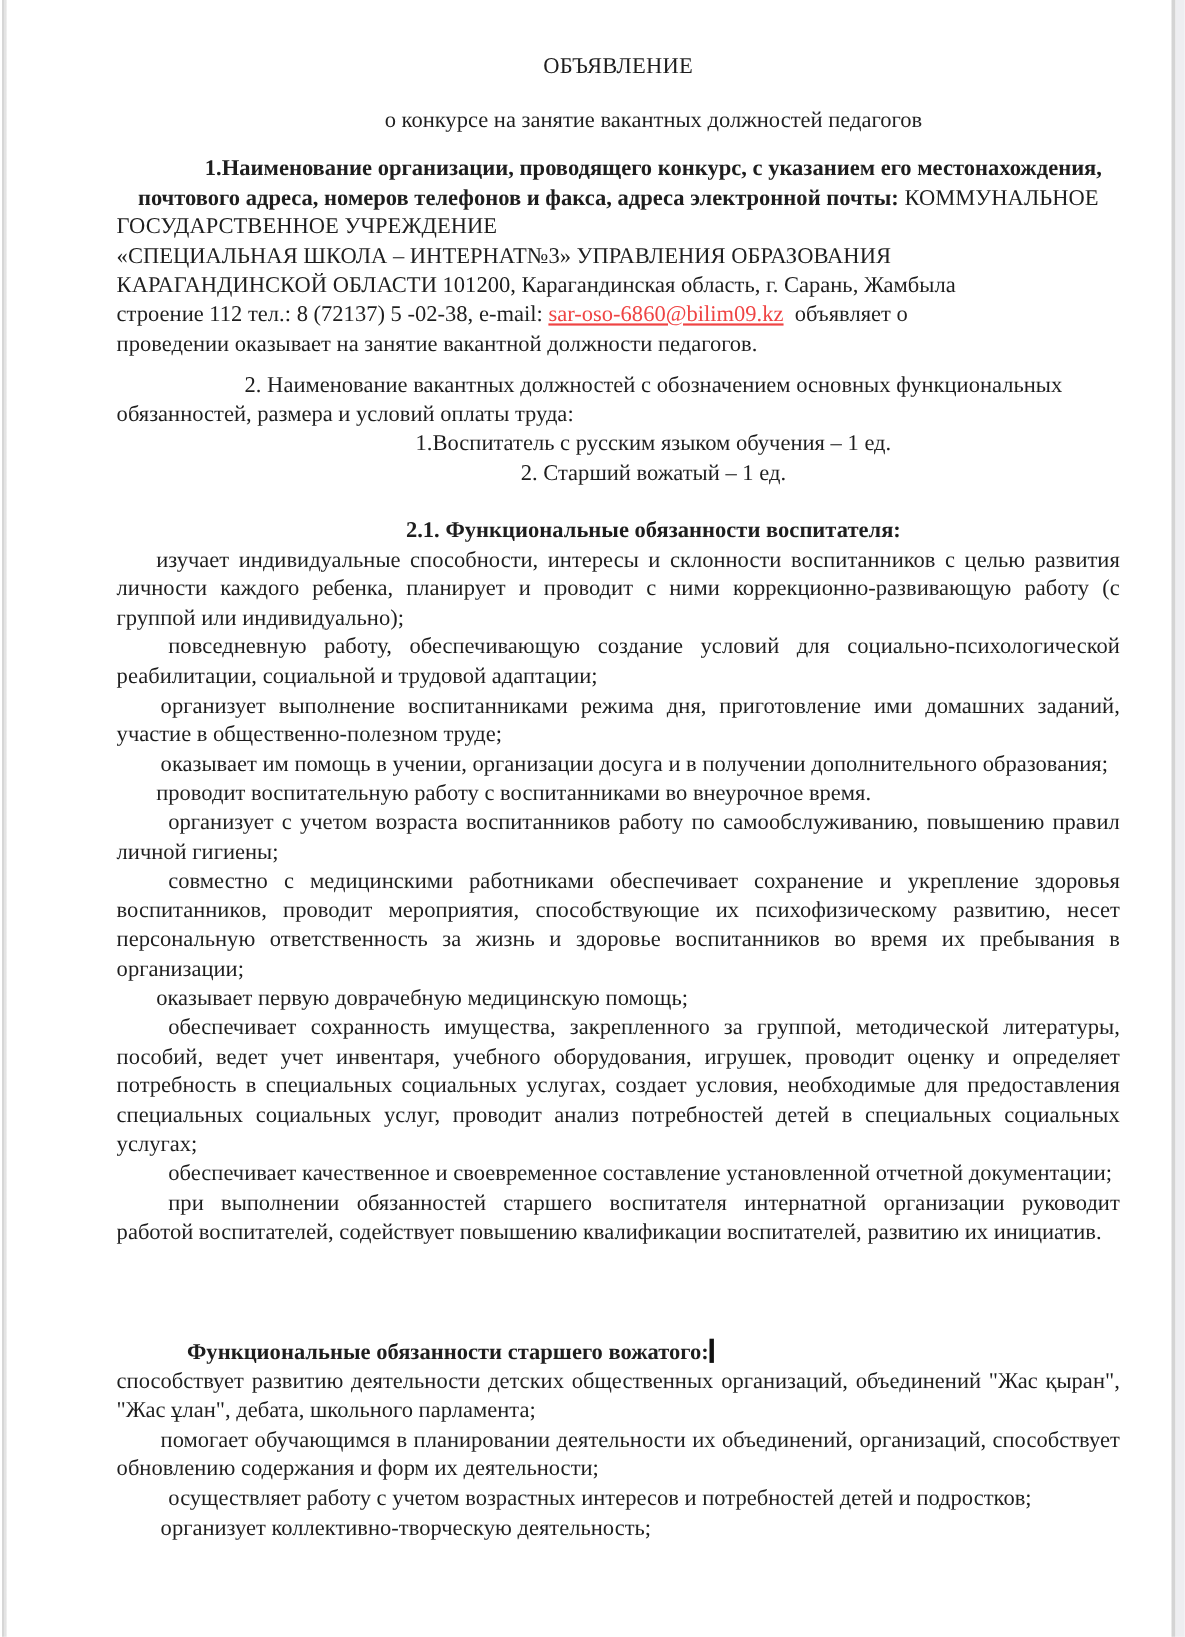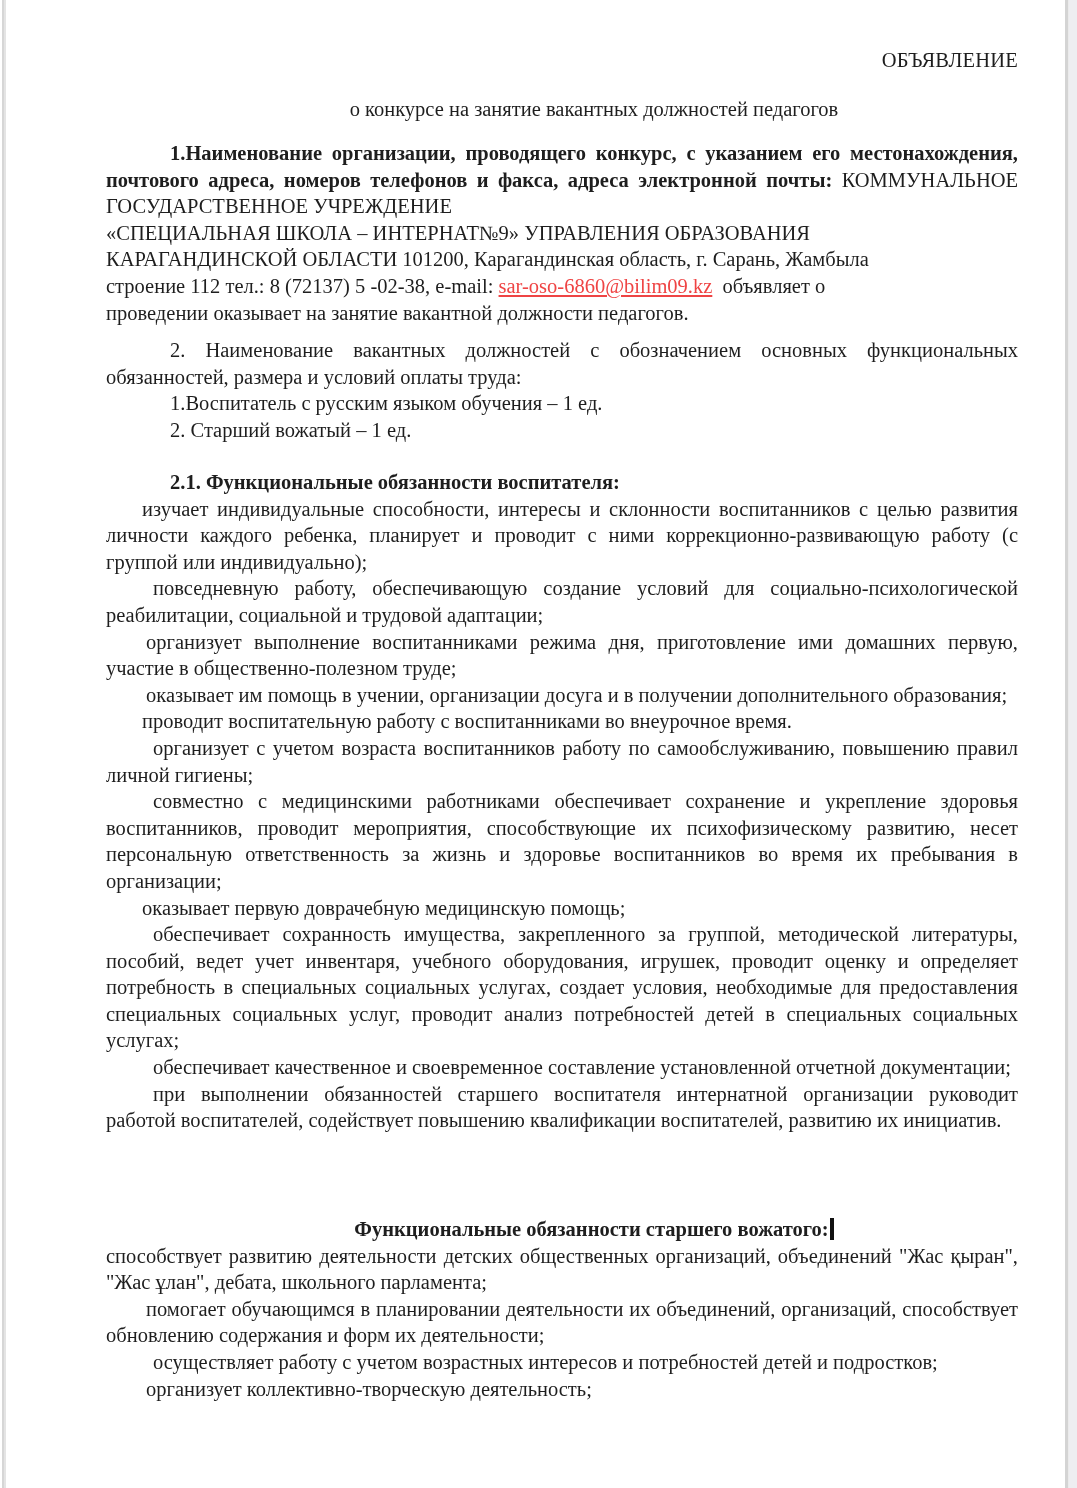--- a/index.html
+++ b/index.html
@@ -17,85 +17,85 @@
       background: linear-gradient(to right, #d4d4d4 0 3px, #ebebeb 3px 4px, #eeeef1 4px 12px);
     }
     .page {
       position: absolute; left: 106px; top: 0; width: 912px;
       font-family: "Liberation Serif", serif;
       font-size: 20.5px;
       color: #1e1e1e;
       line-height: 26.6px;
     }
     .title {
-      position: absolute; top: 47px; left: 0; width: 912px; text-align: right;
+      position: absolute; top: 47px; left: 0; width: 912px; text-align: center;
       padding-left: 0; font-size: 20.5px; letter-spacing: 0.2px;
     }
     .subtitle {
       position: absolute; top: 96px; left: 0; width: 912px; text-align: center;
       font-weight: normal; padding-left: 64px; box-sizing: border-box;
     }
     .block { position: absolute; left: 0; width: 912px; }
     .j { text-align: justify; text-align-last: left; }
     .b { font-weight: bold; }
     .link { color: #ef4444; text-decoration: underline; }
     .caret {
       display: inline-block; width: 4px; height: 22px; background: #111;
       vertical-align: -4px; margin-left: 1px;
     }
     p { margin: 0; }
-    .ind1 { text-indent: 64px; }
+    .ind1 { text-indent: 64px; text-align: center; }
     .ind2 { text-indent: 40px; }
     .ind3 { text-indent: 36px; }
     .ind4 { text-indent: 47px; }
   </style>
 </head>
 <body>
 
 <div class="edge-left"></div>
 <div class="edge-right"></div>
 
 <div class="page">
 
   <div class="title">ОБЪЯВЛЕНИЕ</div>
   <div class="subtitle">о конкурсе на занятие вакантных должностей педагогов</div>
 
   <div class="block" style="top:140px;">
     <p class="j ind1">
       <span class="b">1.Наименование организации, проводящего конкурс, с указанием его местонахождения, почтового адреса, номеров телефонов и факса, адреса электронной почты:</span>
       <span>КОММУНАЛЬНОЕ ГОСУДАРСТВЕННОЕ УЧРЕЖДЕНИЕ</span>
     </p>
-    <p>«СПЕЦИАЛЬНАЯ ШКОЛА – ИНТЕРНАТ№9» УПРАВЛЕНИЯ ОБРАЗОВАНИЯ</p>
+    <p>«СПЕЦИАЛЬНАЯ ШКОЛА – ИНТЕРНАТ№3» УПРАВЛЕНИЯ ОБРАЗОВАНИЯ</p>
     <p>КАРАГАНДИНСКОЙ ОБЛАСТИ 101200, Карагандинская область, г. Сарань, Жамбыла</p>
     <p><span>строение 112 тел.: 8 (72137) 5 -02-38, e-mail: </span><a class="link">sar-oso-6860@bilim09.kz</a><span style="white-space:pre;">  объявляет о</span></p>
     <p>проведении оказывает на занятие вакантной должности педагогов.</p>
   </div>
 
   <div class="block" style="top:337px;">
     <p class="j ind1">2. Наименование вакантных должностей с обозначением основных функциональных обязанностей, размера и условий оплаты труда:</p>
     <p class="ind1">1.Воспитатель с русским языком обучения – 1 ед.</p>
     <p class="ind1">2. Старший вожатый – 1 ед.</p>
   </div>
 
   <div class="block" style="top:469px;">
     <p class="b ind1">2.1. Функциональные обязанности воспитателя:</p>
     <p class="j ind3">изучает индивидуальные способности, интересы и склонности воспитанников с целью развития личности каждого ребенка, планирует и проводит с ними коррекционно-развивающую работу (с группой или индивидуально);</p>
     <p class="j ind4">повседневную работу, обеспечивающую создание условий для социально-психологической реабилитации, социальной и трудовой адаптации;</p>
-    <p class="j ind2">организует выполнение воспитанниками режима дня, приготовление ими домашних первую, участие в общественно-полезном труде;</p>
+    <p class="j ind2">организует выполнение воспитанниками режима дня, приготовление ими домашних заданий, участие в общественно-полезном труде;</p>
     <p class="j ind2">оказывает им помощь в учении, организации досуга и в получении дополнительного образования;</p>
     <p class="j ind3">проводит воспитательную работу с воспитанниками во внеурочное время.</p>
     <p class="j ind4">организует с учетом возраста воспитанников работу по самообслуживанию, повышению правил личной гигиены;</p>
     <p class="j ind4">совместно с медицинскими работниками обеспечивает сохранение и укрепление здоровья воспитанников, проводит мероприятия, способствующие их психофизическому развитию, несет персональную ответственность за жизнь и здоровье воспитанников во время их пребывания в организации;</p>
     <p class="j ind3">оказывает первую доврачебную медицинскую помощь;</p>
     <p class="j ind4">обеспечивает сохранность имущества, закрепленного за группой, методической литературы, пособий, ведет учет инвентаря, учебного оборудования, игрушек, проводит оценку и определяет потребность в специальных социальных услугах, создает условия, необходимые для предоставления специальных социальных услуг, проводит анализ потребностей детей в специальных социальных услугах;</p>
     <p class="j ind4">обеспечивает качественное и своевременное составление установленной отчетной документации;</p>
     <p class="j ind4">при выполнении обязанностей старшего воспитателя интернатной организации руководит работой воспитателей, содействует повышению квалификации воспитателей, развитию их инициатив.</p>
   </div>
 
   <div class="block" style="top:1216px;">
-    <p class="b" style="text-indent:64px;text-align:center;"><span>Функциональные обязанности старшего вожатого:</span><span class="caret"></span></p>
+    <p class="b" style="text-indent:64px;"><span>Функциональные обязанности старшего вожатого:</span><span class="caret"></span></p>
     <p class="j">способствует развитию деятельности детских общественных организаций, объединений "Жас қыран", "Жас ұлан", дебата, школьного парламента;</p>
     <p class="j ind2">помогает обучающимся в планировании деятельности их объединений, организаций, способствует обновлению содержания и форм их деятельности;</p>
     <p class="j ind4">осуществляет работу с учетом возрастных интересов и потребностей детей и подростков;</p>
     <p class="j ind2">организует коллективно-творческую деятельность;</p>
   </div>
 
 </div>
 
 </body></html>

